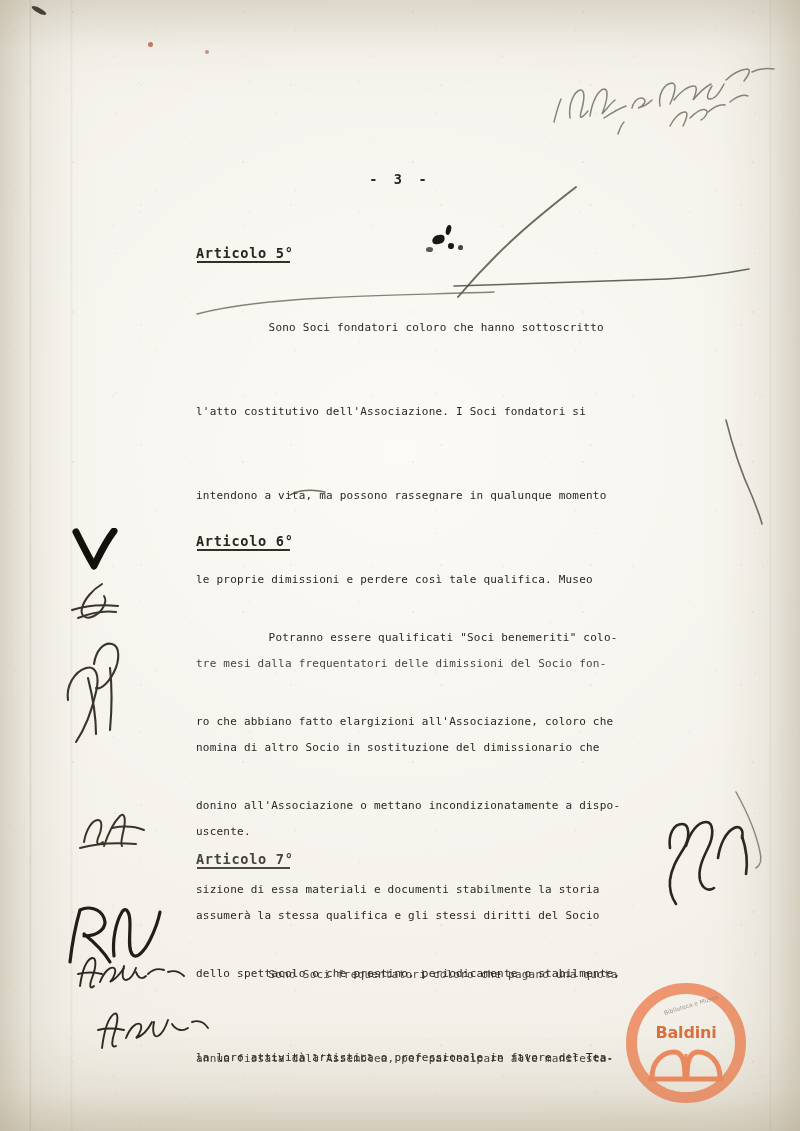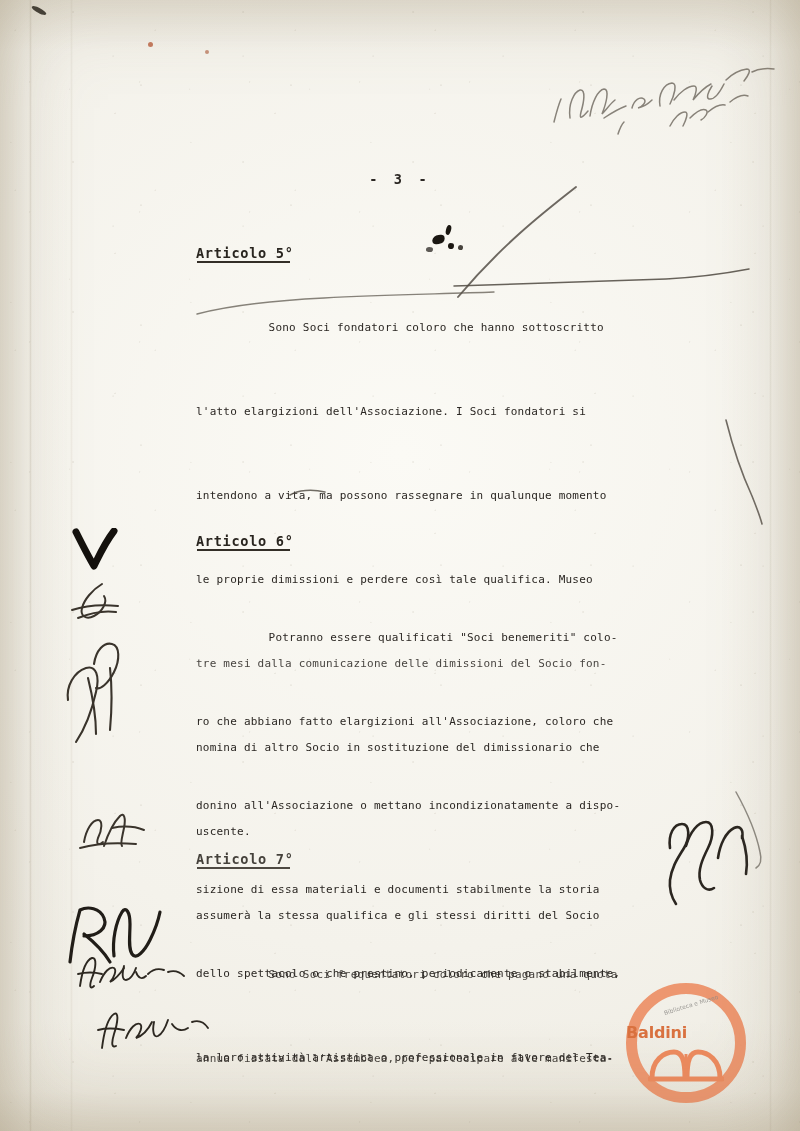--- a/index.html
+++ b/index.html
@@ -113,20 +113,21 @@
   }
   .stamp-ring {
     position: absolute; inset: 0;
     border-radius: 50%;
     border: 11px solid #ec8a5e;
     opacity: .88;
   }
   .stamp-name {
     position: absolute;
     left: 0; right: 0; top: 40px;
+    text-align: center;
     font-family: "DejaVu Sans", "Liberation Sans", sans-serif;
     font-weight: 700;
     font-size: 16px;
     color: #d9713f;
     letter-spacing: -.01em;
   }
   .stamp-sub {
     position: absolute;
     left: 30px; top: 18px;
     width: 70px;
@@ -158,24 +159,24 @@
   <div class="crease c1"></div>
   <div class="crease c2"></div>
   <div class="crease c3"></div>
 
   <div class="page-number">- 3 -</div>
 
   <div class="art-heading" style="top:221px;margin-top:24px;">Articolo 5°</div>
 
   <div class="typed" style="top:258px;">
     <span class="body-line indent">Sono Soci fondatori coloro che hanno sottoscritto</span>
-    <span class="body-line">l'atto elargizioni dell'Associazione. I Soci fondatori si</span>
+    <span class="body-line">l'atto costitutivo dell'Associazione. I Soci fondatori si</span>
     <span class="body-line">intendono a vita, ma possono rassegnare in qualunque momento</span>
     <span class="body-line">le proprie dimissioni e perdere così tale qualifica. Museo</span>
-    <span class="body-line fade-1">tre mesi dalla comunicazione delle dimissioni del Socio fon-</span>
+    <span class="body-line fade-1">tre mesi dalla frequentatori delle dimissioni del Socio fon-</span>
     <span class="body-line">nomina di altro Socio in sostituzione del dimissionario che</span>
     <span class="body-line">uscente.</span>
     <span class="body-line">assumerà la stessa qualifica e gli stessi diritti del Socio</span>
   </div>
 
   <div class="art-heading" style="top:533px;">Articolo 6°</div>
 
   <div class="typed" style="top:568px;">
     <span class="body-line indent">Potranno essere qualificati "Soci benemeriti" colo-</span>
     <span class="body-line">ro che abbiano fatto elargizioni all'Associazione, coloro che</span>

